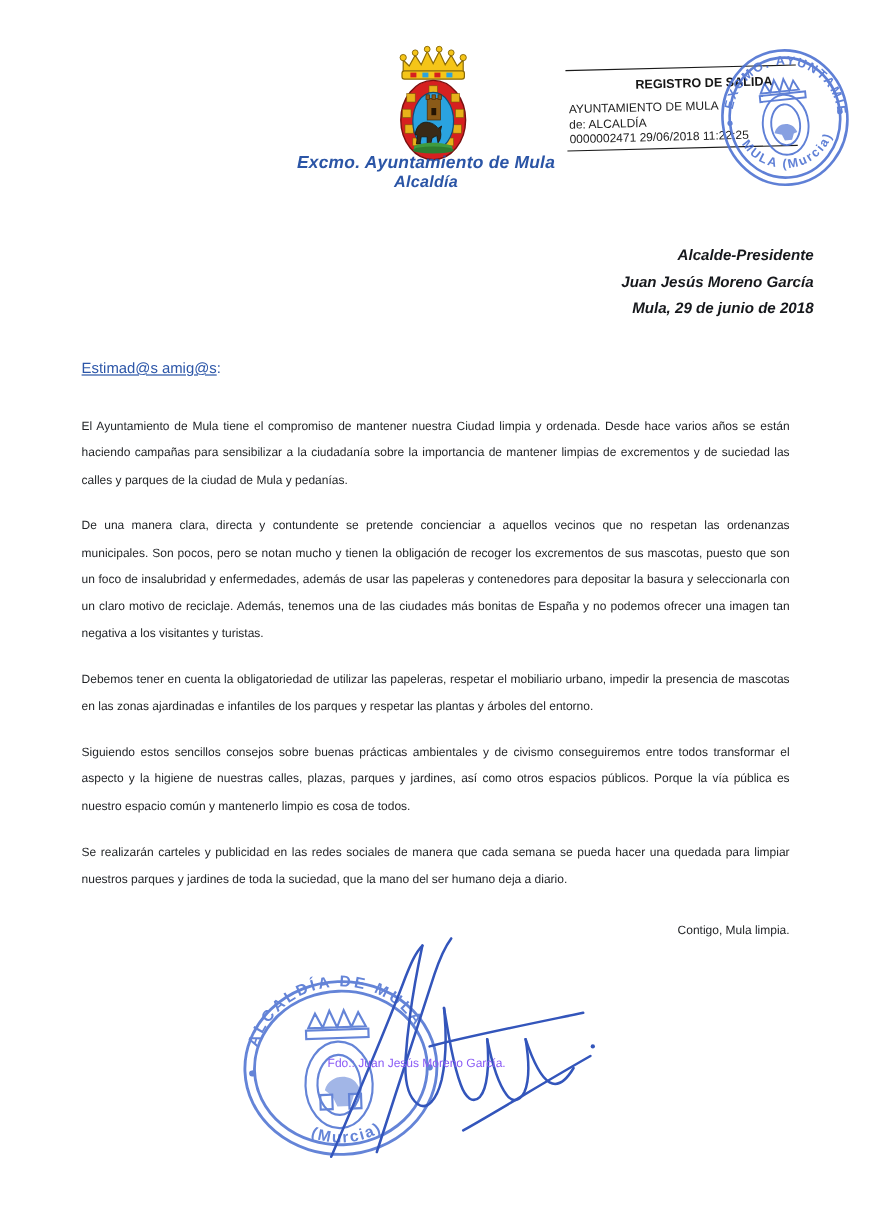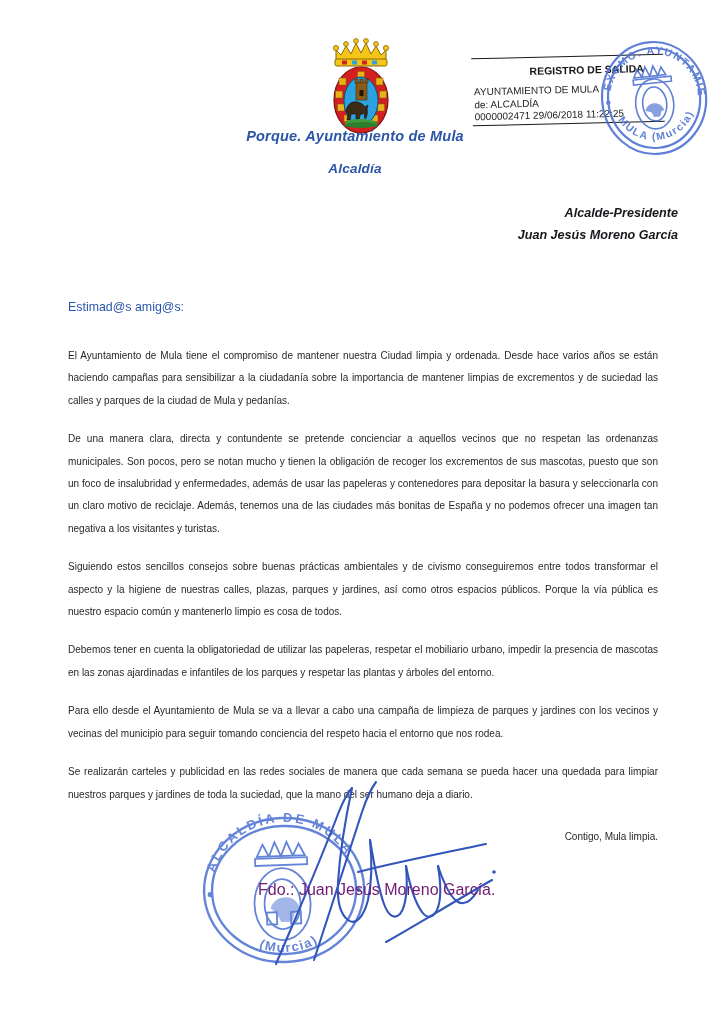--- a/index.html
+++ b/index.html
@@ -34,21 +34,20 @@
     top: 128px;
     width: 350px;
     text-align: center;
     color: #2b55a6;
     font-style: italic;
     font-weight: bold;
     font-size: 14.5px;
     letter-spacing: .2px;
   }
   .letterhead .lh2 {
-    margin-top: 17px;
     font-size: 13.5px;
   }
 
   
   .registro {
     position: absolute;
     left: 472px;
     top: 56px;
     width: 192px;
     height: 68px;
@@ -110,44 +109,44 @@
   }
 
   
   .greeting {
     position: absolute;
     left: 68px;
     top: 300px;
     font-size: 12.4px;
     color: #2c56a8;
   }
-  .greeting .u { }
+  .greeting .u { text-decoration: underline; }
 
   .body-text {
     position: absolute;
     left: 68px;
     top: 345px;
     width: 590px;
     color: #1f2124;
     font-size: 10px;
     line-height: 22.4px;
   }
   .body-text p {
     margin: 0 0 16px 0;
     text-align: justify;
   }
   .body-text p.closing { margin-top: 20px; text-align: right; }
 
   
   .fdo {
     position: absolute;
-    left: 258px;
+    left: 273px;
     top: 881px;
-    font-size: 16px;
-    color: #701a75;
+    font-size: 10px;
+    color: #8b5cf6;
     white-space: nowrap;
   }
 
   .stamp-oval {
     position: absolute;
     left: 196px;
     top: 812px;
     width: 176px;
     height: 152px;
     opacity: .85;
@@ -223,21 +222,21 @@
       <rect x="37.5" y="56" width="4" height="6" fill="#241403"></rect>
 
       <path d="M24 78 C25 70 30 67 35 68 C38 68.5 41 70 43 73 L46 71 L45 75 C46 79 45 83 43 85 L42 79 L38 81 L37 86 L34 86 L34 80 L29 80 L28 86 L25 86 L26 79 Z" fill="#3a2a16" stroke="#1d1407" stroke-width=".7"></path>
 
       <path d="M23 88 C29 84 48 84 55 88 L55 91 L23 91 Z" fill="#3f9b3f"></path>
       <ellipse cx="39" cy="91" rx="17" ry="3" fill="#2f7d2f"></ellipse>
     </svg>
   </div>
 
   <div class="letterhead">
-    <div>Porque. Ayuntamiento de Mula</div>
+    <div>Excmo. Ayuntamiento de Mula</div>
     <div class="lh2">Alcaldía</div>
   </div>
 
   <div class="registro">
     <div class="rule top"></div>
     <div class="reg-title">REGISTRO DE SALIDA</div>
     <div class="reg-line rl1">AYUNTAMIENTO DE MULA</div>
     <div class="reg-line rl2">de: ALCALDÍA</div>
     <div class="reg-line rl3">0000002471 29/06/2018 11:22:25</div>
     <div class="rule bottom"></div>
@@ -267,30 +266,30 @@
         <ellipse cx="62" cy="72" rx="12" ry="17"></ellipse>
         <rect x="43" y="46" width="38" height="5"></rect>
       </g>
       <path d="M52 78 C54 72 60 70 65 72 C68 73 70 76 71 79 L68 80 L66 85 L60 85 L58 80 Z" fill="#4a6fd1" opacity=".75"></path>
     </svg>
   </div>
 
   <div class="signer">
     <div>Alcalde-Presidente</div>
     <div>Juan Jesús Moreno García</div>
+    <div>Mula, 29 de junio de 2018</div>
   </div>
 
   <div class="greeting"><span class="u">Estimad@s amig@s</span><span>:</span></div>
 
   <div class="body-text">
     <p>El Ayuntamiento de Mula tiene el compromiso de mantener nuestra Ciudad limpia y ordenada. Desde hace varios años se están haciendo campañas para sensibilizar a la ciudadanía sobre la importancia de mantener limpias de excrementos y de suciedad las calles y parques de la ciudad de Mula y  pedanías.</p>
     <p>De una manera clara, directa y contundente se pretende concienciar a aquellos vecinos que no respetan las ordenanzas municipales. Son pocos, pero se notan mucho y tienen la obligación de recoger los excrementos de sus mascotas, puesto que son un foco de insalubridad y enfermedades, además de usar las papeleras y contenedores para depositar la basura y seleccionarla con un claro motivo de reciclaje. Además, tenemos una de las ciudades más bonitas de España y no podemos ofrecer una imagen tan negativa a los visitantes y turistas.</p>
+    <p>Debemos tener en cuenta la obligatoriedad de utilizar las papeleras, respetar el mobiliario urbano, impedir la presencia de mascotas en las zonas ajardinadas e infantiles de los parques y respetar las plantas y árboles del entorno.</p>
     <p>Siguiendo estos sencillos consejos sobre buenas prácticas ambientales y de civismo conseguiremos entre todos transformar el aspecto y la higiene de nuestras calles, plazas, parques y jardines, así como otros espacios públicos. Porque la vía pública es nuestro espacio común y mantenerlo limpio es cosa de todos.</p>
-    <p>Debemos tener en cuenta la obligatoriedad de utilizar las papeleras, respetar el mobiliario urbano, impedir la presencia de mascotas en las zonas ajardinadas e infantiles de los parques y respetar las plantas y árboles del entorno.</p>
-    <p>Para ello desde el Ayuntamiento de Mula se va a llevar a cabo una campaña de limpieza de parques y jardines con los vecinos y vecinas del municipio para seguir tomando conciencia del respeto hacia el entorno que nos rodea.</p>
     <p>Se realizarán carteles y publicidad en las redes sociales de manera que cada semana se pueda hacer una quedada para limpiar nuestros parques y jardines de toda la suciedad, que la mano del ser humano deja a diario.</p>
     <p class="closing">Contigo, Mula limpia.</p>
   </div>
 
   <div class="stamp-oval">
     <svg viewBox="0 0 176 152" xmlns="http://www.w3.org/2000/svg">
       <defs>
         <path id="ovTop" d="M 16 78 A 72 68 0 0 1 160 78"></path>
         <path id="ovBot" d="M 22 78 A 66 62 0 0 0 154 78"></path>
       </defs>

